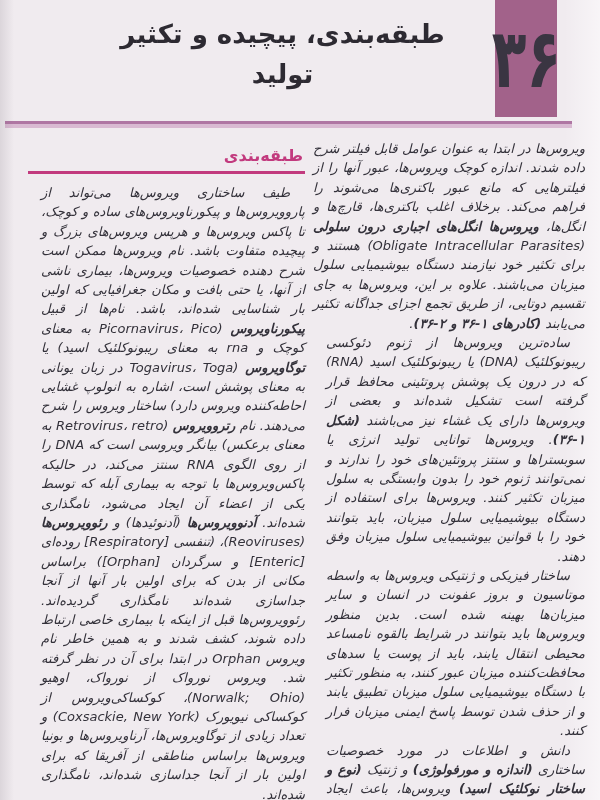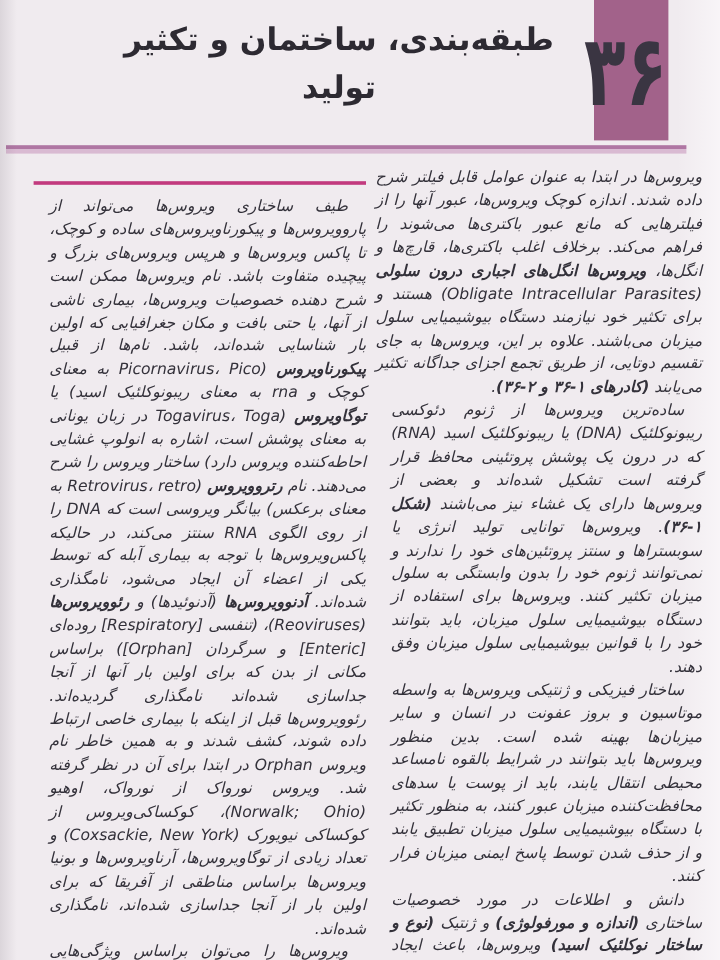--- a/index.html
+++ b/index.html
@@ -30,21 +30,21 @@
   
   .page::before{
     content:"";position:absolute;right:0;top:0;bottom:0;width:36px;
     background:linear-gradient(to left,rgba(255,253,255,0.55),rgba(255,253,255,0.0));
     pointer-events:none;
   }
 
   .chapter-badge{
     position:absolute;top:0;right:43px;width:62px;height:117px;
     background:var(--accent-block);
-    display:flex;align-items:center;justify-content:flex-start;
+    display:flex;align-items:center;justify-content:center;
   }
   .chapter-badge span{
     font-weight:bold;font-size:58px;color:var(--number-ink);
     transform:scale(0.98,1.42);line-height:1;
   }
 
   .chapter-title{
     position:absolute;top:14px;right:130px;left:95px;
     text-align:center;font-weight:bold;color:#2d2a32;
   }
@@ -77,38 +77,39 @@
     margin:5px 0 9px 0;
   }
 </style>
 </head>
 <body>
 
 <div class="page">
 
   <header>
     <div class="chapter-title">
-      <div class="t1">طبقه‌بندی، ساختمان و تکثیر</div>
+      <div class="t1">طبقه‌بندی، پیچیده و تکثیر</div>
       <div class="t2">تولید</div>
     </div>
     <div class="chapter-badge">
       <span>۳۶</span>
     </div>
     <div class="header-divider"></div>
   </header>
 
   <main>
 
     <section class="col col-right">
       <p class="para"><span>ویروس‌ها در ابتدا به عنوان عوامل قابل فیلتر شرح داده شدند. اندازه کوچک ویروس‌ها، عبور آنها را از فیلترهایی که مانع عبور باکتری‌ها می‌شوند را فراهم می‌کند. برخلاف اغلب باکتری‌ها، قارچ‌ها و انگل‌ها، </span><span class="bold">ویروس‌ها انگل‌های اجباری درون سلولی</span><span> (Obligate Intracellular Parasites) هستند و برای تکثیر خود نیازمند دستگاه بیوشیمیایی سلول میزبان می‌باشند. علاوه بر این، ویروس‌ها به جای تقسیم دوتایی، از طریق تجمع اجزای جداگانه تکثیر می‌یابند </span><span class="bold">(کادرهای ۱-۳۶ و ۲-۳۶)</span><span>.</span></p>
       <p class="para indent"><span>ساده‌ترین ویروس‌ها از ژنوم دئوکسی ریبونوکلئیک (DNA) یا ریبونوکلئیک اسید (RNA) که در درون یک پوشش پروتئینی محافظ قرار گرفته است تشکیل شده‌اند و بعضی از ویروس‌ها دارای یک غشاء نیز می‌باشند </span><span class="bold">(شکل ۱-۳۶)</span><span>. ویروس‌ها توانایی تولید انرژی یا سوبستراها و سنتز پروتئین‌های خود را ندارند و نمی‌توانند ژنوم خود را بدون وابستگی به سلول میزبان تکثیر کنند. ویروس‌ها برای استفاده از دستگاه بیوشیمیایی سلول میزبان، باید بتوانند خود را با قوانین بیوشیمیایی سلول میزبان وفق دهند.</span></p>
       <p class="para indent"><span>ساختار فیزیکی و ژنتیکی ویروس‌ها به واسطه موتاسیون و بروز عفونت در انسان و سایر میزبان‌ها بهینه شده است. بدین منظور ویروس‌ها باید بتوانند در شرایط بالقوه نامساعد محیطی انتقال یابند، باید از پوست یا سدهای محافظت‌کننده میزبان عبور کنند، به منظور تکثیر با دستگاه بیوشیمیایی سلول میزبان تطبیق یابند و از حذف شدن توسط پاسخ ایمنی میزبان فرار کنند.</span></p>
       <p class="para indent"><span>دانش و اطلاعات در مورد خصوصیات ساختاری </span><span class="bold">(اندازه و مورفولوژی)</span><span> و ژنتیک </span><span class="bold">(نوع و ساختار نوکلئیک اسید)</span><span> ویروس‌ها، باعث ایجاد دیدگاه‌هایی در مورد چگونگی تکثیر، انتشار و بیماری ناشی از ویروس‌ها می‌شود. مفاهیم ارائه شده در این فصل با جزئیات بیشتر در فصل‌های بعدی در مباحث ویروس‌های خاص، تکرار شده است.</span></p>
     </section>
 
     <section class="col col-left">
+      <h2 class="section-heading">طبقه‌بندی</h2>
       <div class="heading-rule"></div>
       <p class="para indent"><span>طیف ساختاری ویروس‌ها می‌تواند از پاروویروس‌ها و پیکورناویروس‌های ساده و کوچک، تا پاکس ویروس‌ها و هرپس ویروس‌های بزرگ و پیچیده متفاوت باشد. نام ویروس‌ها ممکن است شرح دهنده خصوصیات ویروس‌ها، بیماری ناشی از آنها، یا حتی بافت و مکان جغرافیایی که اولین بار شناسایی شده‌اند، باشد. نام‌ها از قبیل </span><span class="bold">پیکورناویروس</span><span> (Picornavirus، Pico به معنای کوچک و rna به معنای ریبونوکلئیک اسید) یا </span><span class="bold">توگاویروس</span><span> (Togavirus، Toga در زبان یونانی به معنای پوشش است، اشاره به انولوپ غشایی احاطه‌کننده ویروس دارد) ساختار ویروس را شرح می‌دهند. نام </span><span class="bold">رتروویروس</span><span> (Retrovirus، retro به معنای برعکس) بیانگر ویروسی است که DNA را از روی الگوی RNA سنتز می‌کند، در حالیکه پاکس‌ویروس‌ها با توجه به بیماری آبله که توسط یکی از اعضاء آن ایجاد می‌شود، نامگذاری شده‌اند. </span><span class="bold">آدنوویروس‌ها</span><span> (آدنوئیدها) و </span><span class="bold">رئوویروس‌ها</span><span> (Reoviruses)، (تنفسی [Respiratory] روده‌ای [Enteric] و سرگردان [Orphan]) براساس مکانی از بدن که برای اولین بار آنها از آنجا جداسازی شده‌اند نامگذاری گردیده‌اند. رئوویروس‌ها قبل از اینکه با بیماری خاصی ارتباط داده شوند، کشف شدند و به همین خاطر نام ویروس Orphan در ابتدا برای آن در نظر گرفته شد. ویروس نورواک از نورواک، اوهیو (Norwalk; Ohio)، کوکساکی‌ویروس از کوکساکی نیویورک (Coxsackie, New York) و تعداد زیادی از توگاویروس‌ها، آرناویروس‌ها و بونیا ویروس‌ها براساس مناطقی از آفریقا که برای اولین بار از آنجا جداسازی شده‌اند، نامگذاری شده‌اند.</span></p>
       <p class="para indent"><span>ویروس‌ها را می‌توان براساس ویژگی‌هایی مانند بیماری (مانند هپاتیت‌ها)، بافت هدف، روش انتقال (مانند روده‌ای، تنفسی) یا ناقل (مانند آربوویروس‌ها؛ ویروس منتقله از طریق بندپا) گروه‌بندی کرد </span></p>
     </section>
 
   </main>
 </div>
 
 </body></html>

